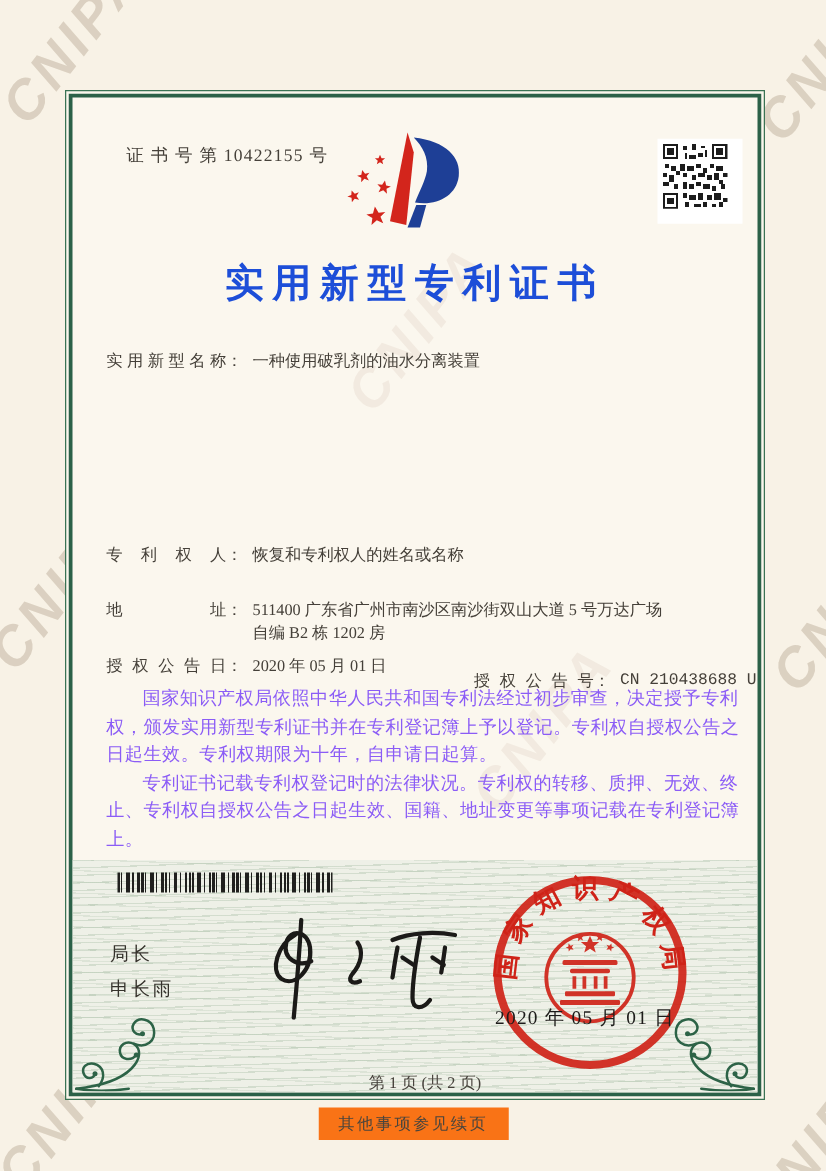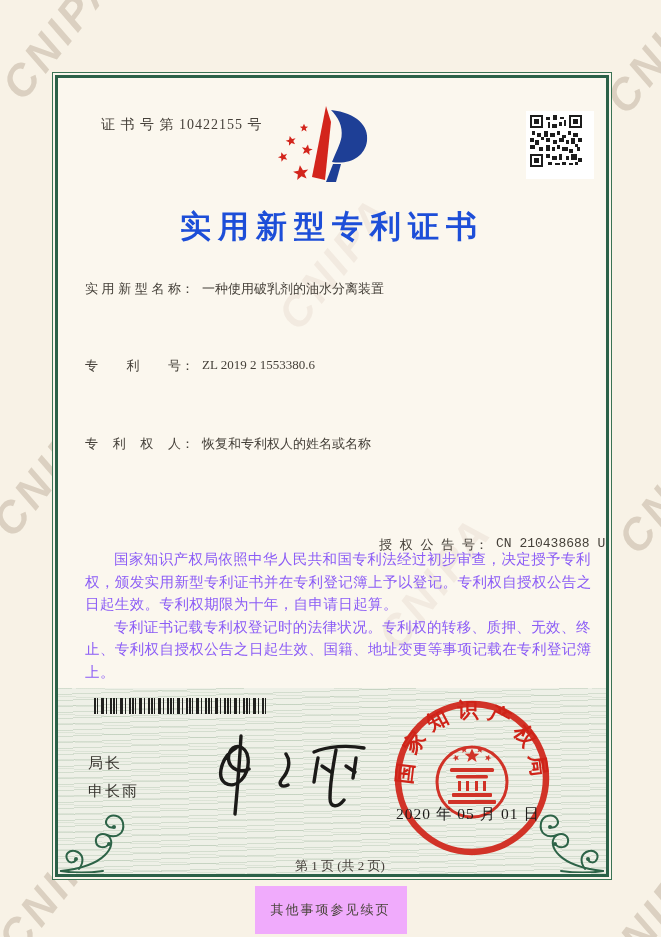--- a/index.html
+++ b/index.html
@@ -82,21 +82,21 @@
     position:absolute;left:338px;top:726px;font-size:15.5px;color:#1d1c1a;
     letter-spacing:1px;z-index:5;
   }
   .page-no{position:absolute;left:16px;right:0;top:779px;text-align:center;font-size:13px;color:#45403a;}
   .flourish{position:absolute;bottom:1px;width:78px;height:62px;}
   .flourish.left{left:1px;}
   .flourish.right{right:1px;transform:scaleX(-1);}
   
   .footer-note{
     position:absolute;left:50%;top:886px;transform:translateX(-50%);
-    background:#f0abfc;padding:15px 16px;font-size:13px;color:#4a453d;
+    background:#f97316;padding:4px 16px;font-size:13px;color:#4a453d;
     letter-spacing:2px;white-space:nowrap;
   }
 </style>
 </head>
 <body>
 
 <svg width="0" height="0" style="position:absolute">
   <defs>
     <polygon id="star" points="0,-10 2.94,-3.3 9.8,-3.1 4.2,1.2 6.1,8.1 0,4.1 -6.1,8.1 -4.2,1.2 -9.8,-3.1 -2.94,-3.3"></polygon>
   </defs>
@@ -188,27 +188,31 @@
           <rect x="25" y="26" width="2" height="2"></rect>
         </g>
       </svg>
     </div>
 
     <div class="title">实用新型专利证书</div>
 
     <div class="frow" style="top:202px">
       <span class="flabel">实用新型名称</span><span class="fcolon">：</span><span class="fvalue">一种使用破乳剂的油水分离装置</span>
     </div>
-    <div class="frow" style="top:279px">
-      <span class="flabel">专利号</span><span class="fcolon">：</span><span class="fvalue">ZL 2019 2 1553380.6</span>
-    </div>
     <div class="frow" style="top:357px">
       <span class="flabel">专利权人</span><span class="fcolon">：</span><span class="fvalue">恢复和专利权人的姓名或名称</span>
     </div>
+    <div class="frow" style="top:401px">
+      <span class="flabel">地址</span><span class="fcolon">：</span><span class="fvalue" style="max-width:400px;white-space:pre-line">511400 广东省广州市南沙区南沙街双山大道 5 号万达广场
+自编 B2 栋 1202 房</span>
+    </div>
     <div class="frow" style="top:446px;right:27px">
+      <span>
+        <span class="flabel">授权公告日</span><span class="fcolon">：</span><span class="fvalue">2020 年 05 月 01 日</span>
+      </span>
       <span class="fgroup2">
         <span class="flabel">授权公告号</span><span class="fcolon">：</span><span class="fvalue">CN 210438688 U</span>
       </span>
     </div>
 
     <div class="body-text">
       <p>国家知识产权局依照中华人民共和国专利法经过初步审查，决定授予专利权，颁发实用新型专利证书并在专利登记簿上予以登记。专利权自授权公告之日起生效。专利权期限为十年，自申请日起算。</p>
       <p>专利证书记载专利权登记时的法律状况。专利权的转移、质押、无效、终止、专利权自授权公告之日起生效、国籍、地址变更等事项记载在专利登记簿上。</p>
     </div>
 

